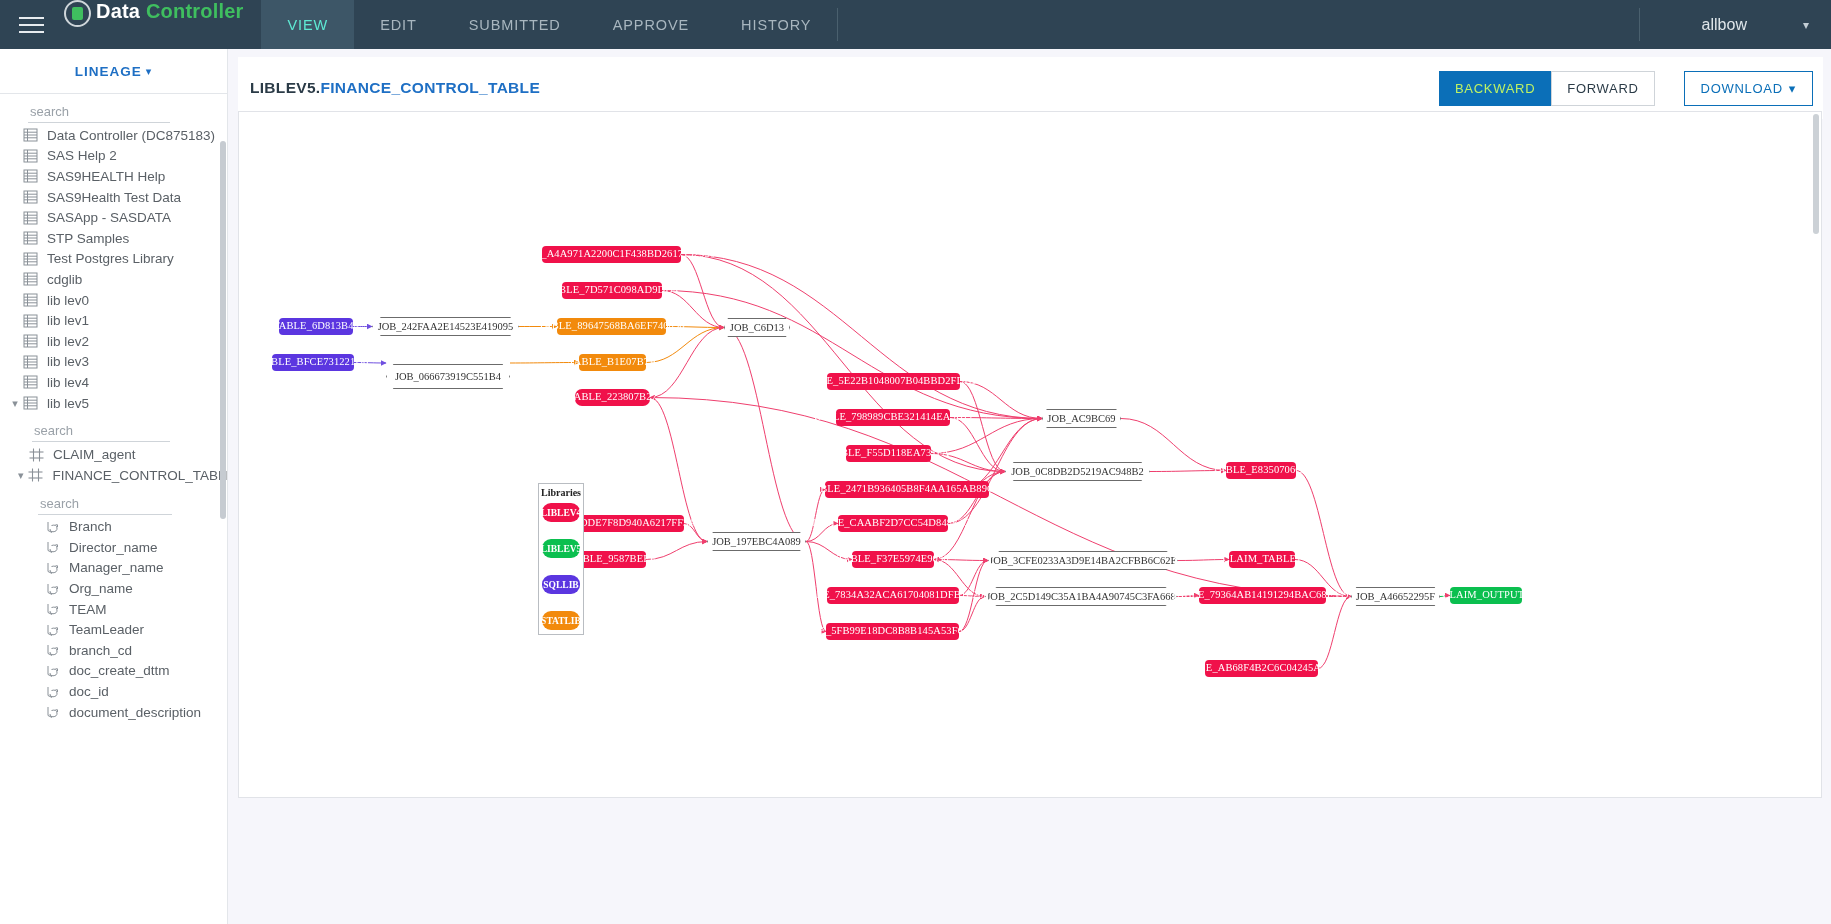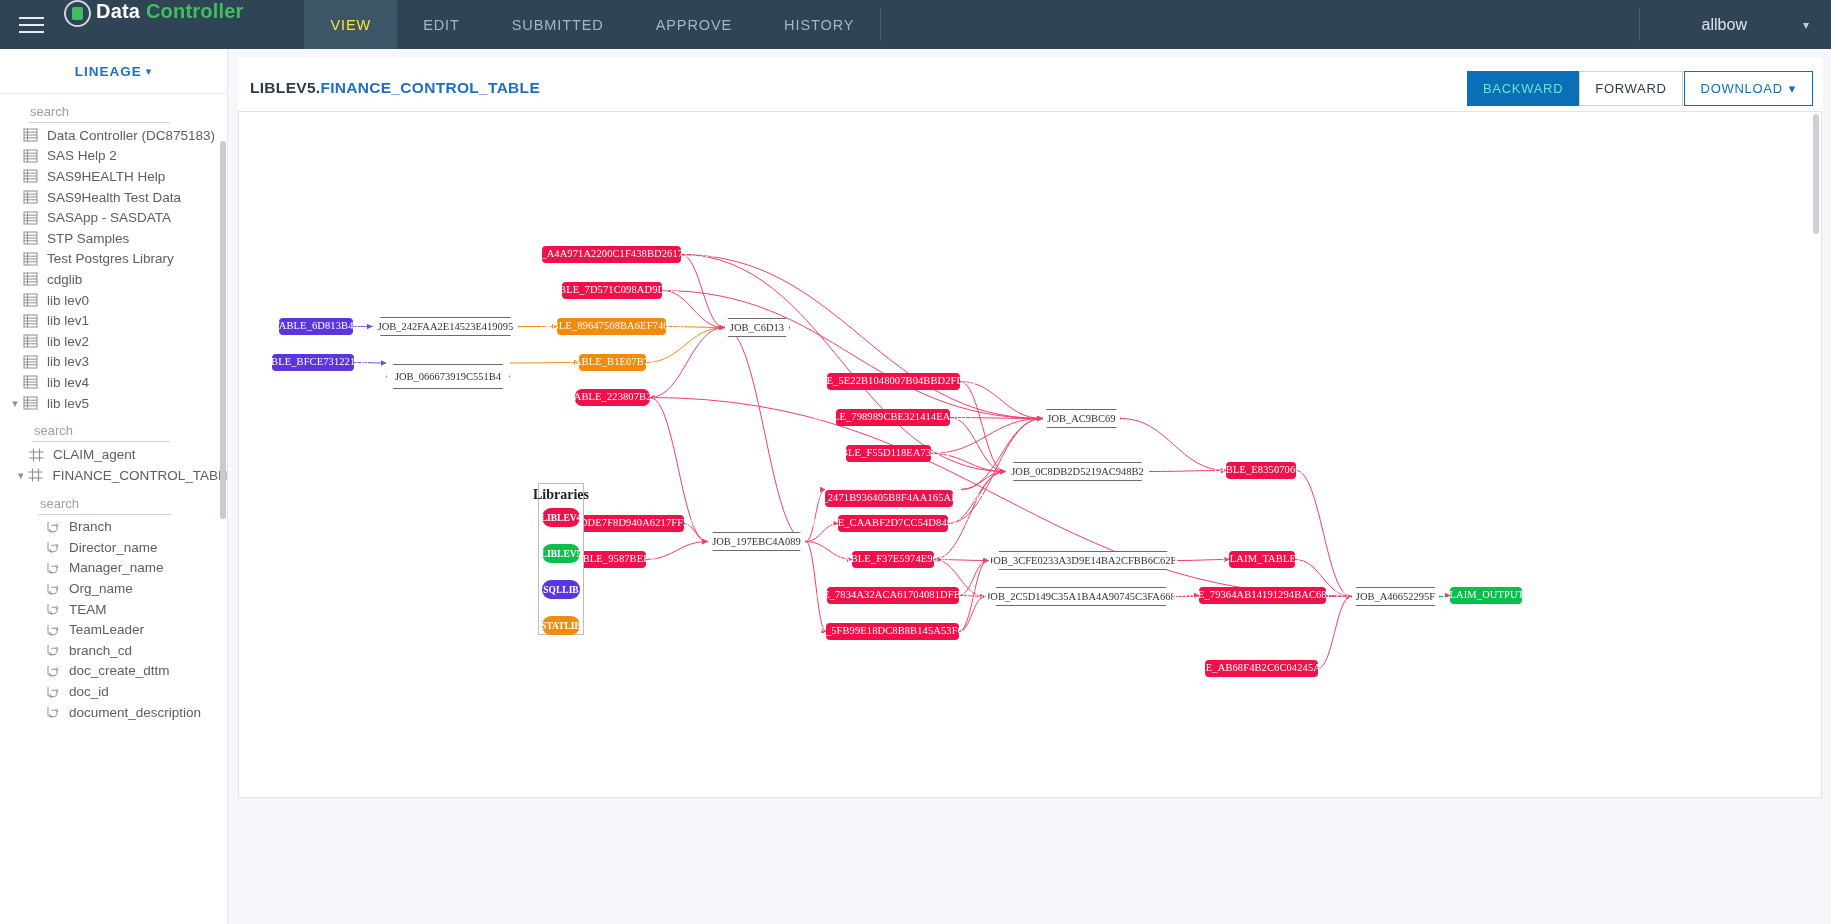--- a/index.html
+++ b/index.html
@@ -42,21 +42,21 @@
   .brand-text .w1 { color: #ffffff; }
   .brand-text .w2 { color: #3fbf5f; }
 
   .navtabs { display: flex; align-items: stretch; height: 49px; }
   .navtab {
     display: flex; align-items: center; justify-content: center;
     padding: 0 26px; min-width: 88px;
     color: #a8b6bf; font-size: 14.5px; letter-spacing: .9px;
     cursor: pointer; font-weight: 400;
   }
-  .navtab.active { background: #3d5667; color: #fde047; margin-left: 43px; }
+  .navtab.active { background: #3d5667; color: #5eead4; }
 
   .nav-spacer { flex: 1; }
   .nav-divider { width: 1px; background: #4a606e; margin: 8px 0; }
   .user-menu {
     display: flex; align-items: center; gap: 56px;
     padding: 0 22px 0 62px; color: #dfe6ea; font-size: 16px; cursor: pointer;
   }
   .chev-down { font-size: 12px; color: #c3ced5; }
 
   
@@ -125,24 +125,24 @@
   }
   .page-title { font-size: 15.5px; font-weight: 700; color: #1e6fc4; letter-spacing: .3px; }
   .page-title .pfx { color: #2b3b47; }
   .head-spacer { flex: 1; }
   .btn-group { display: flex; }
   .btn {
     font-size: 13px; letter-spacing: .7px; padding: 9px 15px;
     border: 1px solid #0b6fb8; cursor: pointer; background: #ffffff;
     color: #0b6fb8; font-family: "Liberation Sans", sans-serif;
   }
-  .btn.primary { background: #0b6fb8; color: #5eead4; border-color: #0b6fb8; }
+  .btn.primary { background: #0b6fb8; color: #bef264; border-color: #0b6fb8; }
   .btn.plain { border-color: #cfd4d9; color: #2b3b47; }
   .btn-download {
-    margin-left: 1px; border: 1px solid #0b6fb8; color: #0b6fb8;
+    margin-left: 29px; border: 1px solid #0b6fb8; color: #0b6fb8;
     background: #fff; font-size: 13px; letter-spacing: .7px;
     padding: 9px 16px; cursor: pointer; display: flex; align-items: center; gap: 6px;
   }
 
   .graph-panel {
     position: absolute; left: 10px; top: 62px;
     width: 1584px; height: 687px;
     background: #ffffff; border: 1px solid #e1e3e8;
   }
   .graph-svg { position: absolute; left: 0; top: 0; }
@@ -160,21 +160,21 @@
     color: #333; font-family: "Liberation Serif", serif; font-size: 10.5px;
     display: flex; align-items: center; justify-content: center;
     white-space: nowrap; cursor: pointer;
     clip-path: polygon(6% 0%, 94% 0%, 100% 50%, 94% 100%, 6% 100%, 0% 50%);
   }
   .legend-box {
     position: absolute; background: #ffffff; border: 1px solid #b9bdc2;
     display: flex; flex-direction: column; align-items: center;
   }
   .legend-title {
-    font-family: "Liberation Serif", serif; font-size: 14px; color: #222;
+    font-family: "Liberation Serif", serif; font-size: 10px; color: #222;
     margin-top: 3px; margin-bottom: 5px; font-weight: 700; text-align: right;
   }
   .legend-chip {
     border-radius: 9px; color: #fff; font-family: "Liberation Serif", serif;
     font-size: 9.5px; font-weight: 700; width: 38px; height: 19px;
     display: flex; align-items: center; justify-content: center;
     margin-bottom: 17px; cursor: pointer;
   }
   .panel-scroll-v {
     position: absolute; right: 2px; top: 2px; width: 6px; height: 120px;
@@ -648,21 +648,21 @@
         <div class="node-box" title="TABLE_BFCE731221D6" style="left: 33px; top: 242px; width: 82px; height: 17px; background: rgb(91, 54, 224);">TABLE_BFCE731221D6</div>
         <div class="node-hex" title="JOB_066673919C551B4" style="left: 147px; top: 252px; width: 124px; height: 25px; text-align: right;">JOB_066673919C551B4</div>
         <div class="node-box" title="TABLE_B1E07B7A" style="left: 340px; top: 242px; width: 67px; height: 17px; background: rgb(242, 138, 12);">TABLE_B1E07B7A</div>
         <div class="node-box" title="TABLE_5E22B1048007B04BBD2FDB100" style="left: 588px; top: 261px; width: 133px; height: 17px; background: rgb(240, 17, 74);">TABLE_5E22B1048007B04BBD2FDB100</div>
         <div class="node-box" title="TABLE_223807B27" style="left: 336px; top: 277px; width: 75px; height: 17px; background: rgb(240, 17, 74); border-radius: 7px;">TABLE_223807B27</div>
         <div class="node-box" title="TABLE_798989CBE321414EA3B12" style="left: 597px; top: 297px; width: 114px; height: 17px; background: rgb(240, 17, 74);">TABLE_798989CBE321414EA3B12</div>
         <div class="node-hex" title="JOB_AC9BC69" style="left: 803px; top: 297px; width: 79px; height: 19px;">JOB_AC9BC69</div>
         <div class="node-box" title="TABLE_F55D118EA731FA" style="left: 607px; top: 333px; width: 85px; height: 17px; background: rgb(240, 17, 74);">TABLE_F55D118EA731FA</div>
         <div class="node-hex" title="JOB_0C8DB2D5219AC948B2" style="left: 766px; top: 350px; width: 145px; height: 19px;">JOB_0C8DB2D5219AC948B2</div>
         <div class="node-box" title="TABLE_E8350706CB" style="left: 987px; top: 350px; width: 70px; height: 17px; background: rgb(240, 17, 74);">TABLE_E8350706CB</div>
-        <div class="node-box" title="TABLE_2471B936405B8F4AA165AB89CD9" style="left: 586px; top: 378px; width: 128px; height: 17px; background: rgb(240, 17, 74);">TABLE_2471B936405B8F4AA165AB89CD9</div>
+        <div class="node-box" title="TABLE_2471B936405B8F4AA165AB89CD9" style="left: 586px; top: 369px; width: 164px; height: 17px; background: rgb(240, 17, 74);">TABLE_2471B936405B8F4AA165AB89CD9</div>
         <div class="node-box" title="TABLE_AC7CC0DDE7F8D940A6217FF3A3D8C" style="left: 300px; top: 403px; width: 145px; height: 17px; background: rgb(240, 17, 74);">TABLE_AC7CC0DDE7F8D940A6217FF3A3D8C</div>
         <div class="node-box" title="TABLE_CAABF2D7CC54D84883C1" style="left: 599px; top: 403px; width: 110px; height: 17px; background: rgb(240, 17, 74);">TABLE_CAABF2D7CC54D84883C1</div>
         <div class="node-hex" title="JOB_197EBC4A089" style="left: 468px; top: 420px; width: 99px; height: 19px;">JOB_197EBC4A089</div>
         <div class="node-box" title="TABLE_9587BEEF" style="left: 340px; top: 439px; width: 67px; height: 17px; background: rgb(240, 17, 74);">TABLE_9587BEEF</div>
         <div class="node-box" title="TABLE_F37E5974E9036" style="left: 613px; top: 439px; width: 82px; height: 17px; background: rgb(240, 17, 74);">TABLE_F37E5974E9036</div>
         <div class="node-hex" title="JOB_3CFE0233A3D9E14BA2CFBB6C62E" style="left: 749px; top: 439px; width: 190px; height: 19px;">JOB_3CFE0233A3D9E14BA2CFBB6C62E</div>
         <div class="node-box" title="CLAIM_TABLE1" style="left: 990px; top: 439px; width: 66px; height: 17px; background: rgb(240, 17, 74);">CLAIM_TABLE1</div>
         <div class="node-box" title="TABLE_7834A32ACA61704081DFB1E20E" style="left: 588px; top: 475px; width: 132px; height: 17px; background: rgb(240, 17, 74);">TABLE_7834A32ACA61704081DFB1E20E</div>
         <div class="node-hex" title="JOB_2C5D149C35A1BA4A90745C3FA668" style="left: 746px; top: 475px; width: 192px; height: 19px;">JOB_2C5D149C35A1BA4A90745C3FA668</div>
         <div class="node-box" title="TABLE_79364AB14191294BAC68F3593" style="left: 960px; top: 475px; width: 127px; height: 17px; background: rgb(240, 17, 74);">TABLE_79364AB14191294BAC68F3593</div>

